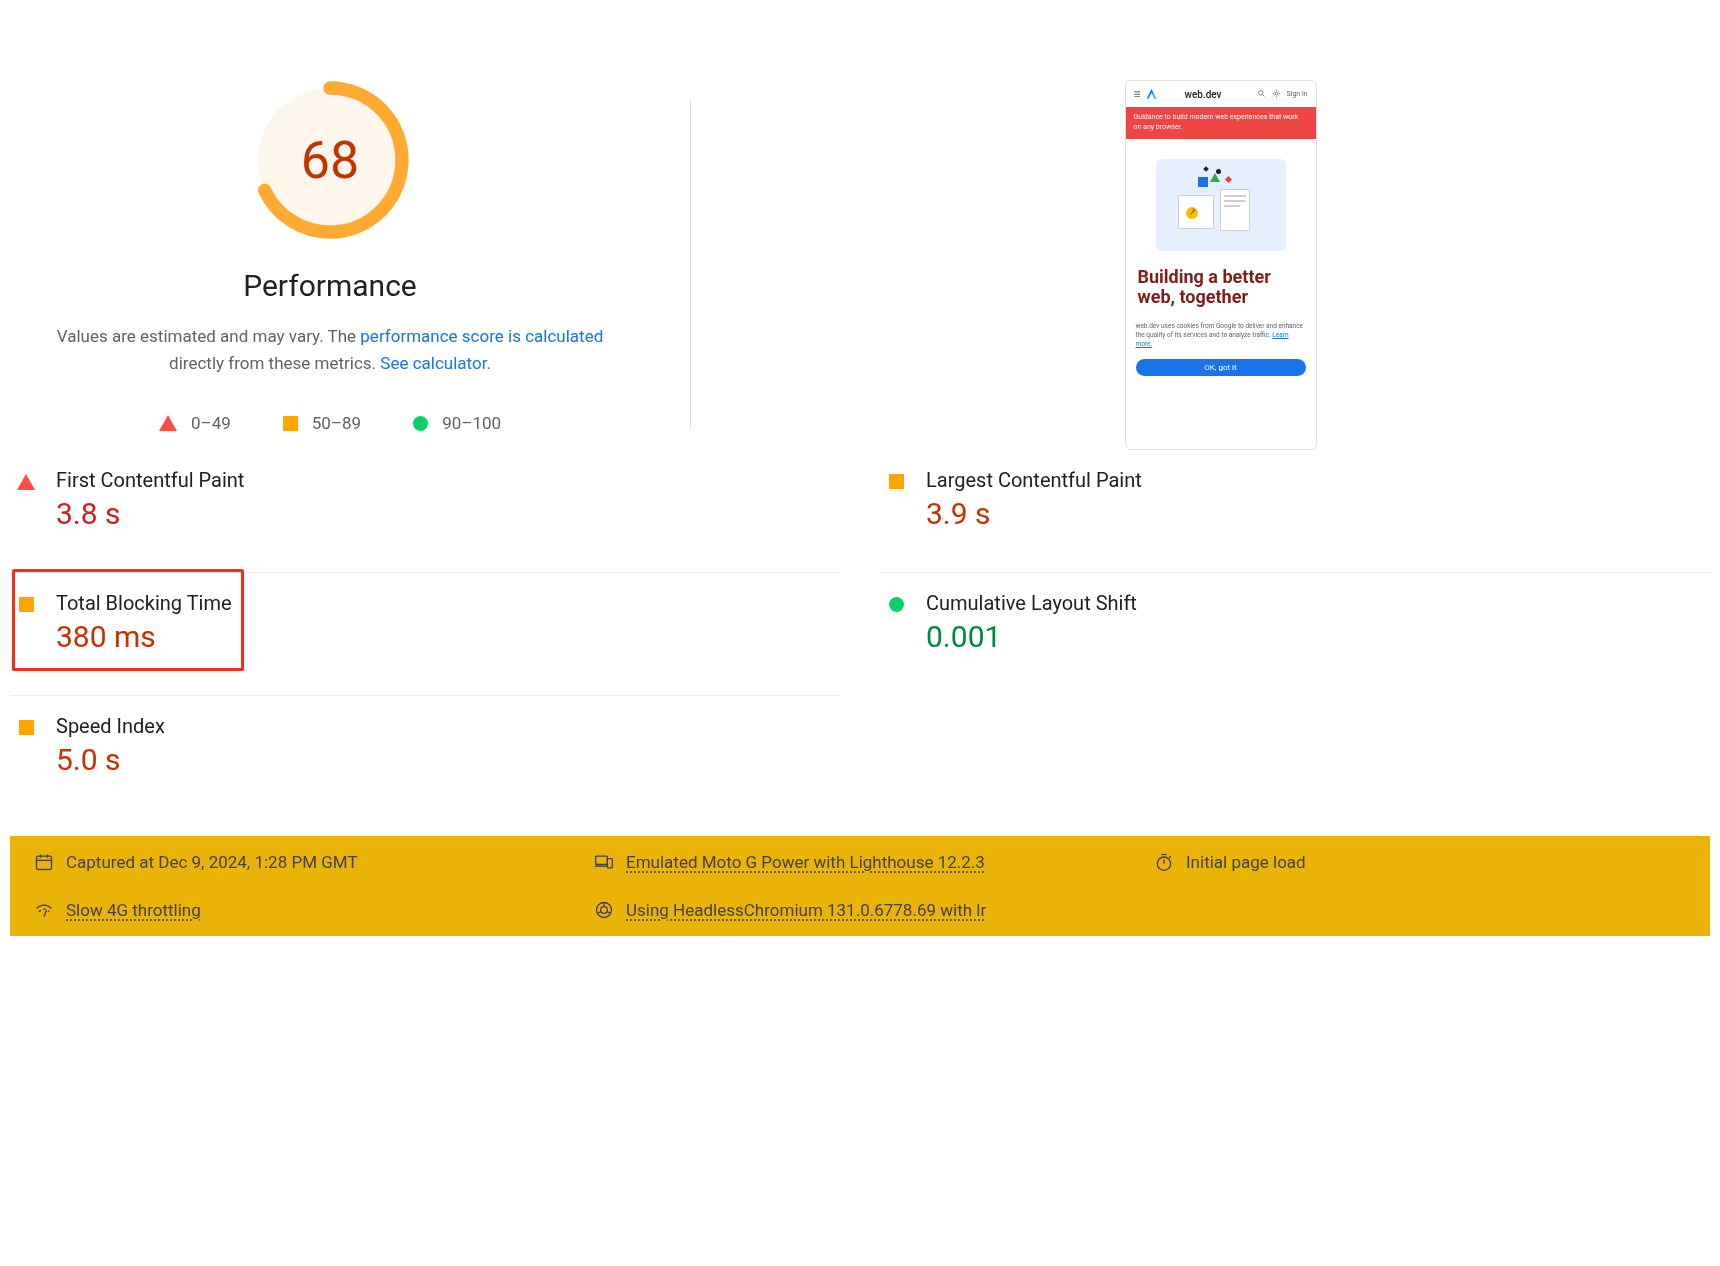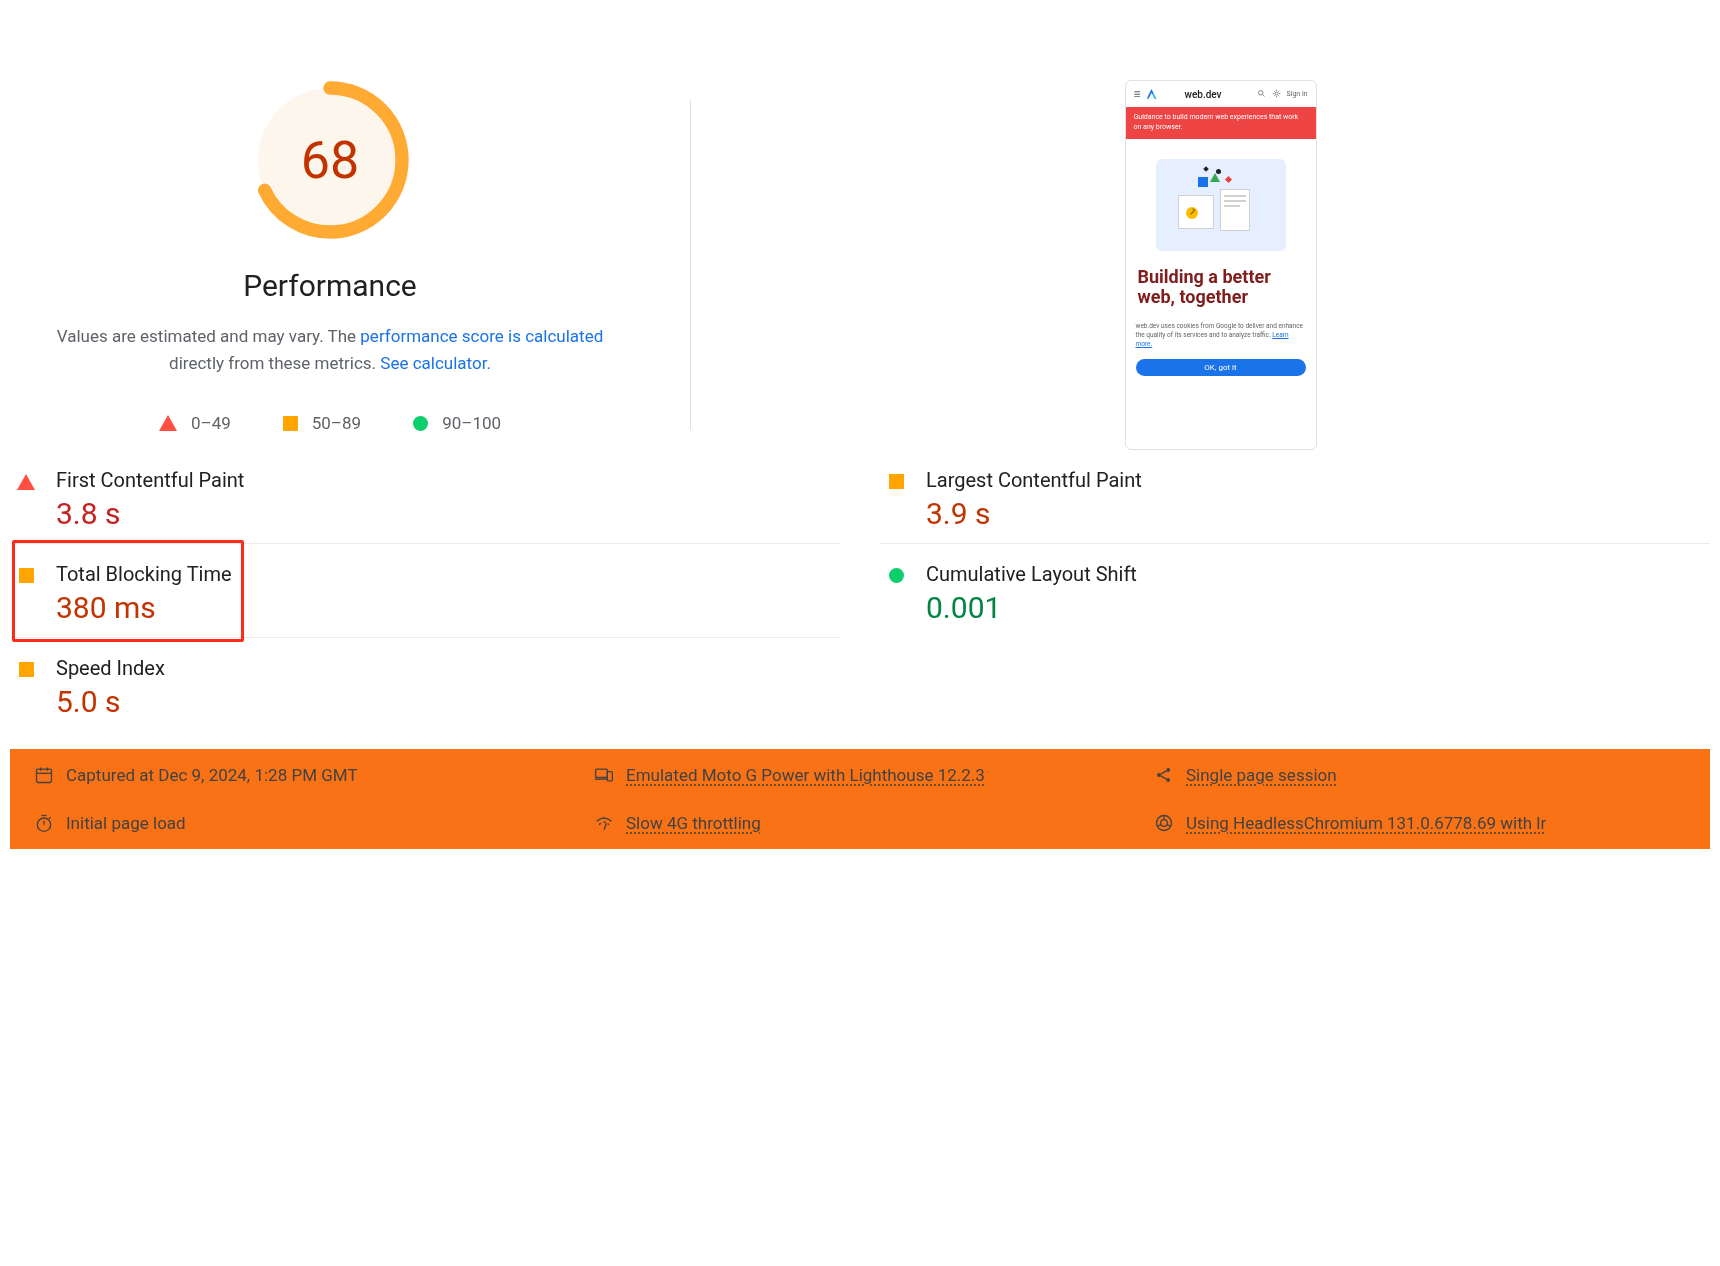--- a/index.html
+++ b/index.html
@@ -157,21 +157,21 @@
   .metrics-label { font-size: 16px; letter-spacing: 0.06em; color: #616161; }
   .expand-view { font-size: 17px; color: #616161; cursor: pointer; }
 
   .metrics-grid {
     display: grid;
     grid-template-columns: 1fr 1fr;
     column-gap: 40px;
   }
   .metric {
     display: flex; align-items: flex-start; gap: 22px;
-    padding: 18px 8px 12px 8px;
+    padding: 18px 8px 41px 8px;
     border-bottom: 1px solid #ebebeb;
     position: relative;
   }
   .metric:last-child, .metric.no-bottom { border-bottom: none; }
   .metric .marker { margin-top: 6px; flex-shrink: 0; width: 16px; display:flex; justify-content:center; }
   .metric-body { display:flex; flex-direction:column; gap: 4px; }
   .metric-name { font-size: 20px; color: #212121; }
   .metric-value { font-size: 30px; font-weight: 400; }
   .val-red { color: #c5221f; }
   .val-orange { color: #c33300; }
@@ -180,21 +180,21 @@
   .highlight-box {
     position: absolute;
     border: 3px solid #ff2a1a;
     border-radius: 2px;
     pointer-events: none;
   }
 
   
   .footer {
     margin-top: 18px;
-    background: #f97316;
+    background: #eab308;
     padding: 16px 24px;
     display: grid;
     grid-template-columns: 1fr 1fr 1fr;
     row-gap: 14px;
     column-gap: 20px;
     font-size: 17px;
     color: #424242;
     gap: 28px;
   }
   .footer-item { display:flex; align-items:center; gap: 12px; }
@@ -372,32 +372,20 @@
             <rect x="2" y="5" width="14" height="10" rx="1"></rect>
             <line x1="1" y1="17" x2="17" y2="17"></line>
             <rect x="16" y="8" width="6" height="11" rx="1"></rect>
           </svg>
       </span>
       <span class="u">Emulated Moto G Power with Lighthouse 12.2.3</span>
     </div>
     <div class="footer-item">
       <span class="ficon">
         <svg viewBox="0 0 24 24">
-            <circle cx="6" cy="12" r="2.3" fill="#424242" stroke="none"></circle>
-            <circle cx="17" cy="6" r="2.3" fill="#424242" stroke="none"></circle>
-            <circle cx="17" cy="18" r="2.3" fill="#424242" stroke="none"></circle>
-            <line x1="8" y1="11" x2="15" y2="7"></line>
-            <line x1="8" y1="13" x2="15" y2="17"></line>
-          </svg>
-      </span>
-      <span class="u">Single page session</span>
-    </div>
-    <div class="footer-item">
-      <span class="ficon">
-        <svg viewBox="0 0 24 24">
             <circle cx="12" cy="14" r="8"></circle>
             <line x1="12" y1="14" x2="12" y2="9"></line>
             <line x1="9" y1="3" x2="15" y2="3"></line>
             <line x1="18" y1="7" x2="20" y2="5"></line>
           </svg>
       </span>
       <span>Initial page load</span>
     </div>
     <div class="footer-item">
       <span class="ficon">

